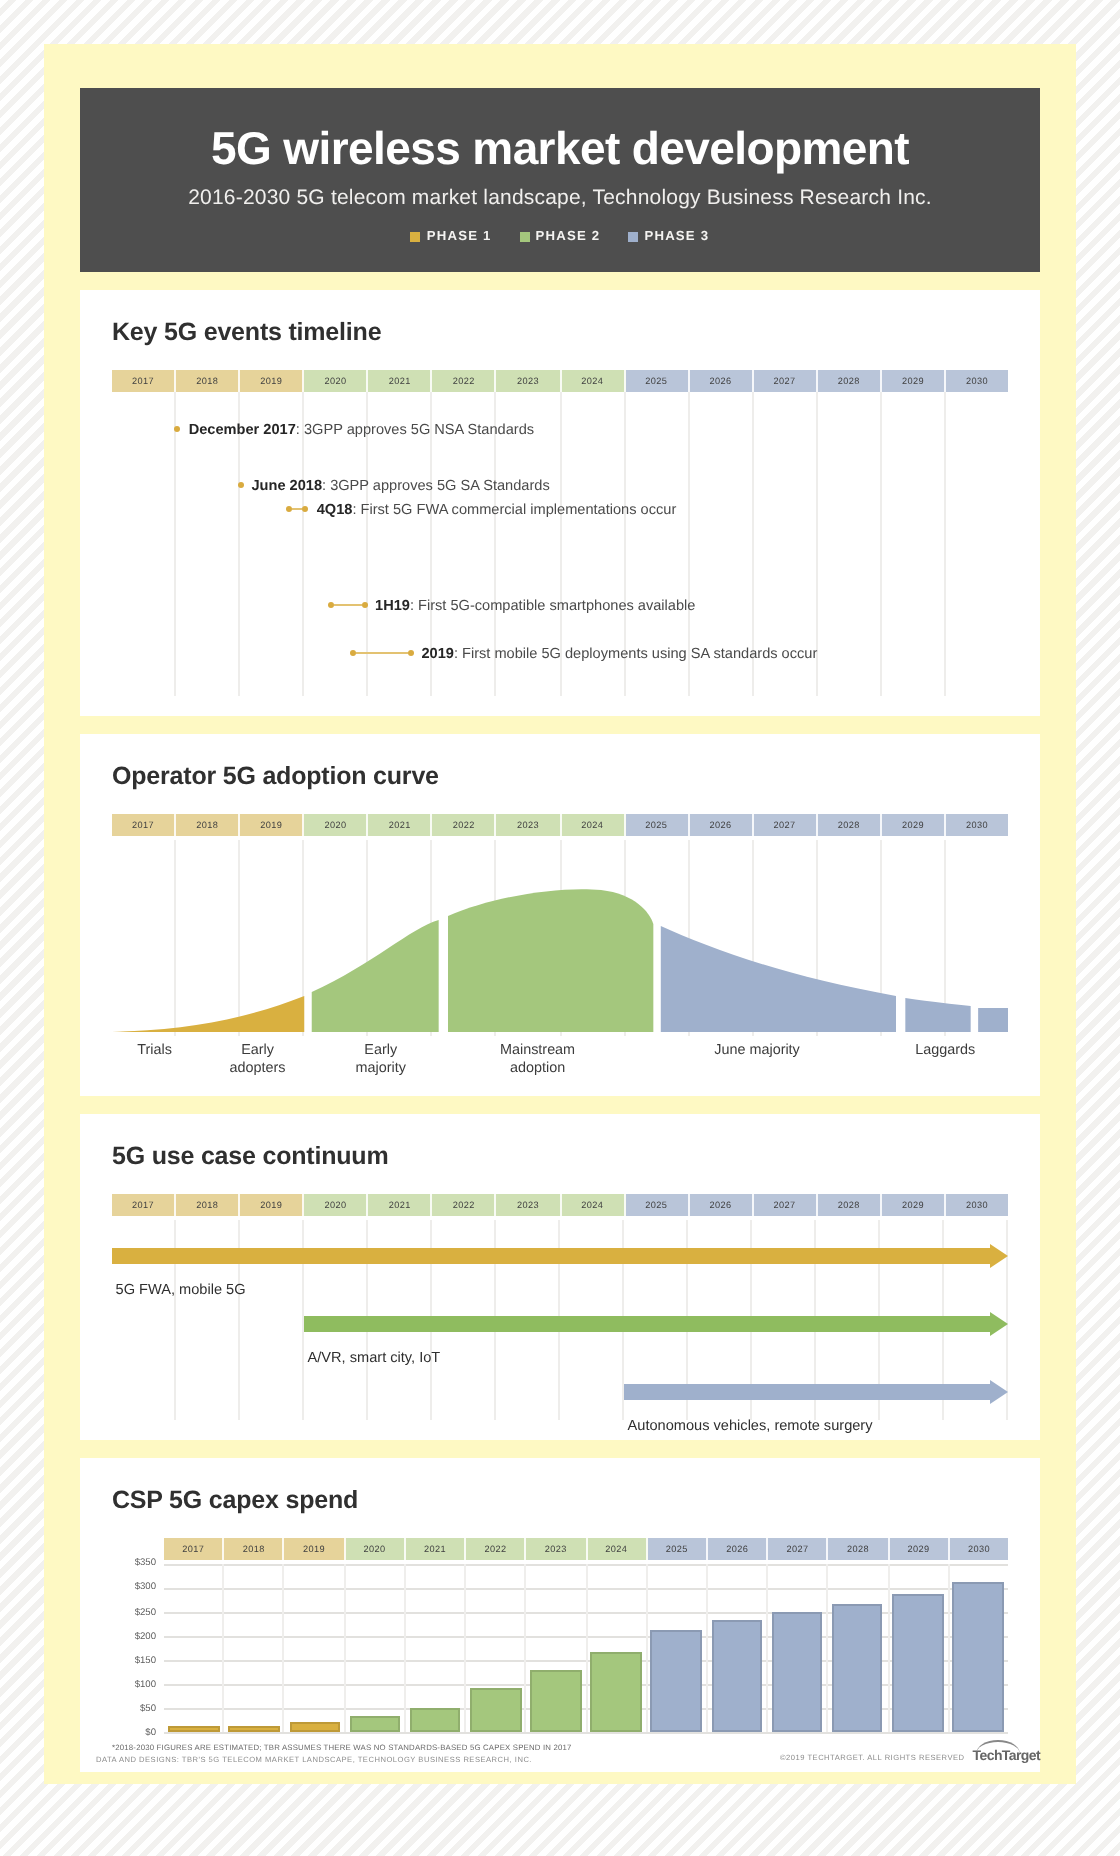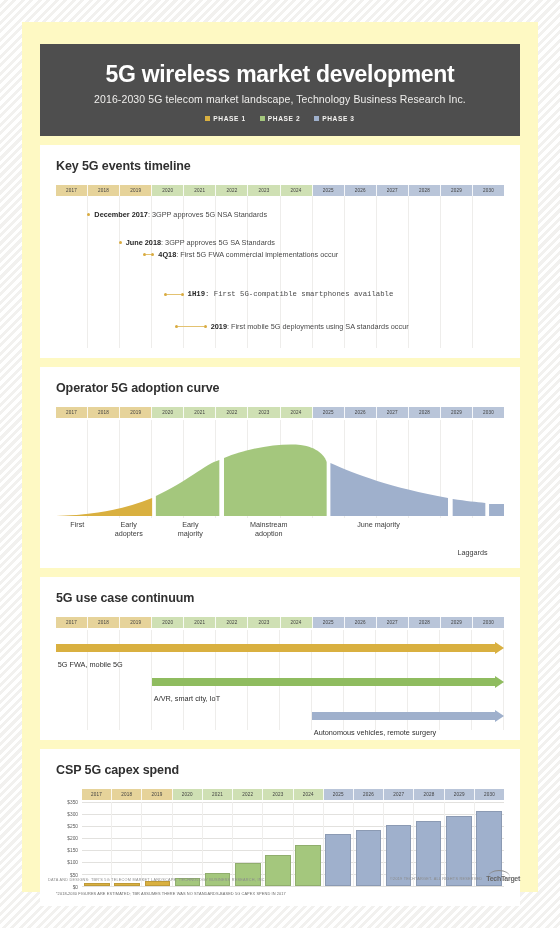--- a/index.html
+++ b/index.html
@@ -178,21 +178,21 @@
               <div class="tl-row" style="top: 40px; left: 14%;">
                 <span class="tl-dot"></span>
                 <span class="tl-txt"><b>June 2018</b>: 3GPP approves 5G SA Standards</span>
               </div>
               <div class="tl-row" style="top: 52px; left: 19.5%;">
                 <span class="tl-dot"></span>
                 <span class="tl-line" style="width: 5px;"></span>
                 <span class="tl-dot"></span>
                 <span class="tl-txt"><b>4Q18</b>: First 5G FWA commercial implementations occur</span>
               </div>
-              <div class="tl-row" style="top: 92px; left: 24%; font-family: Liberation Mono, monospace;">
+              <div class="tl-row" style="top: 100px; left: 24%;">
                 <span class="tl-dot"></span>
                 <span class="tl-line" style="width: 14px;"></span>
                 <span class="tl-dot"></span>
                 <span class="tl-txt"><b>1H19</b>: First 5G-compatible smartphones available</span>
               </div>
               <div class="tl-row" style="top: 124px; left: 26.5%;">
                 <span class="tl-dot"></span>
                 <span class="tl-line" style="width: 26px;"></span>
                 <span class="tl-dot"></span>
                 <span class="tl-txt"><b>2019</b>: First mobile 5G deployments using SA standards occur</span>
@@ -242,26 +242,26 @@
             <path d="M0,96 C40,95 70,90 103,78 L103,96 Z" fill="#d9b040"></path>
             <path d="M0,96 C12,96 22,95.4 34,94.6 L34,96 Z" fill="#d9b040"></path>
             <path d="M107,76 C140,62 160,44 175,40 L175,96 L107,96 Z" fill="#a4c77d"></path>
             <path d="M180,38 C205,28 240,23 262,25 C280,27 288,36 290,42 L290,96 L180,96 Z" fill="#a4c77d"></path>
             <path d="M294,43 C320,54 360,68 420,78 L420,96 L294,96 Z" fill="#9fb0cc"></path>
             <path d="M425,79 C440,81 450,82 460,83 L460,96 L425,96 Z" fill="#9fb0cc"></path>
             <path d="M464,84 L480,84 L480,96 L464,96 Z" fill="#9fb0cc"></path>
           </svg>
         </div>
         <div class="curve-labels" id="cvlabels">
-            <div style="width: 9.5%; flex: 0 0 9.5%;">First</div>
+            <div style="width: 9.5%; flex: 0 0 9.5%;">Trials</div>
             <div style="width: 13.5%; flex: 0 0 13.5%;">Early<br>adopters</div>
             <div style="width: 14%; flex: 0 0 14%;">Early<br>majority</div>
             <div style="width: 21%; flex: 0 0 21%;">Mainstream<br>adoption</div>
             <div style="width: 28%; flex: 0 0 28%;">June majority</div>
-            <div style="width: 14%; flex: 0 0 14%; margin-top: 28px;">Laggards</div>
+            <div style="width: 14%; flex: 0 0 14%;">Laggards</div>
           </div>
       </div>
     </div>
 
     <div class="card">
       <h2>5G use case continuum</h2>
       <div class="plot">
         <div class="yearbar" id="yb-uc">
             <div class="yr p1">2017</div>
             <div class="yr p1">2018</div>

